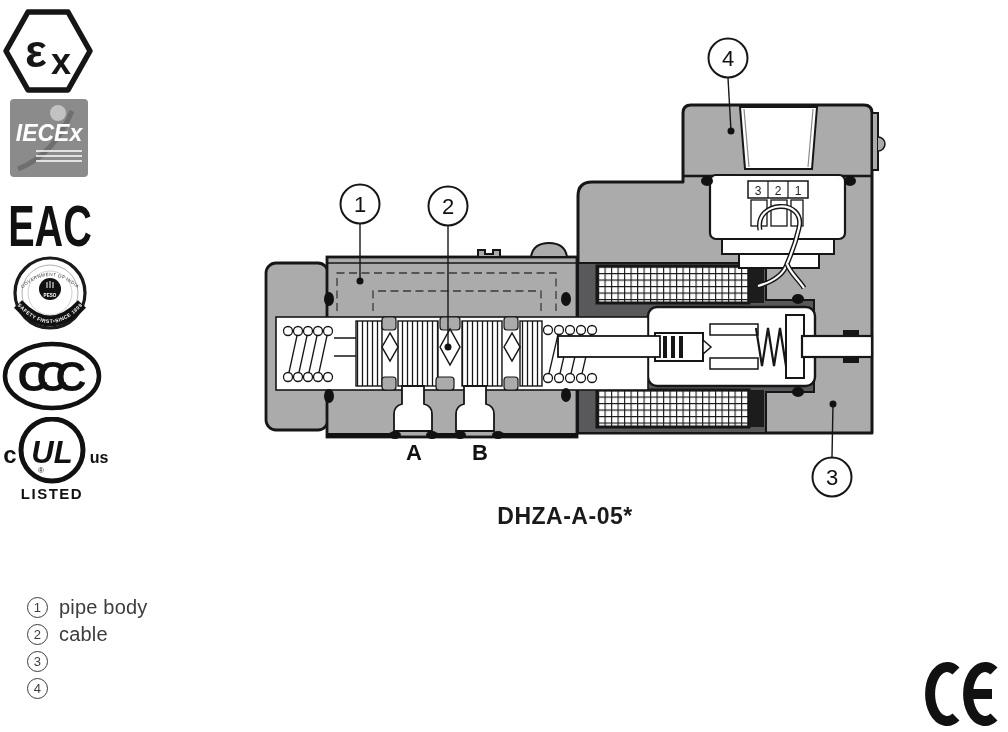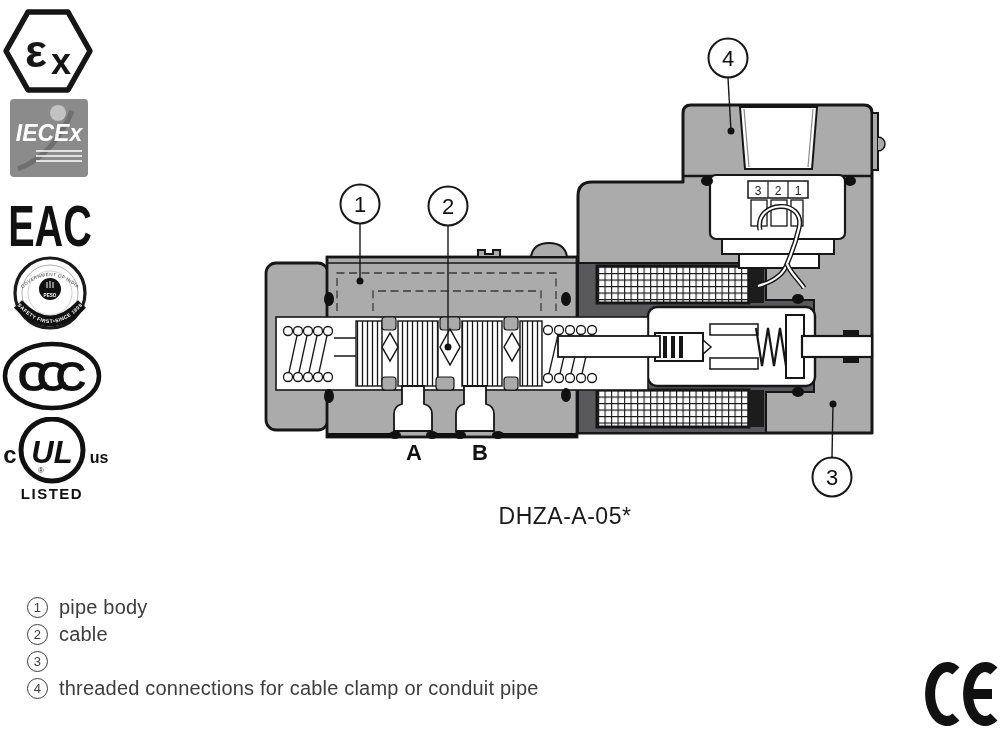--- a/index.html
+++ b/index.html
@@ -1,20 +1,20 @@
 <!DOCTYPE html>
 <html><head>
 <meta charset="utf-8">
 <style>
   html,body{margin:0;padding:0;background:#fff;}
   #root{position:relative;width:1008px;height:732px;background:#fff;overflow:hidden;
         font-family:"Liberation Sans",sans-serif;}
   .abs{position:absolute;}
   #caption{left:430px;top:503px;width:270px;text-align:center;
-           font-size:23px;font-weight:normal;color:#1a1a1a;letter-spacing:.5px;}
+           font-size:23px;font-weight:bold;color:#1a1a1a;letter-spacing:.5px;}
   #legend{left:27px;top:594px;width:700px;color:#3d3d3d;}
   .legend-row{display:flex;align-items:center;height:27px;font-size:20px;letter-spacing:.2px;}
   .legend-num{flex:0 0 auto;width:19px;height:19px;border:1.6px solid #3d3d3d;border-radius:50%;
               display:flex;align-items:center;justify-content:center;
               font-size:13px;margin-right:11px;color:#3d3d3d;}
   svg text{font-family:"Liberation Sans",sans-serif;}
 </style>
 </head>
 <body>
 
@@ -270,21 +270,20 @@
     </div>
     <div class="legend-row">
       <span class="legend-num">2</span>
       <span>cable</span>
     </div>
     <div class="legend-row">
       <span class="legend-num">3</span>
     </div>
     <div class="legend-row">
       <span class="legend-num">4</span>
-      <span>threaded connections for cable clamp or conduit pipe</span>
     </div>
   </div>
 
   <svg class="abs" style="left:920px;top:656px" width="86" height="76" viewBox="0 0 86 76">
     <path d="M36,15 A17,27 0 1 0 36,61" fill="none" stroke="#111" stroke-width="10"></path>
     <path d="M74,15 A17,27 0 1 0 74,61" fill="none" stroke="#111" stroke-width="10"></path>
     <path d="M44,38 H72" stroke="#111" stroke-width="10"></path>
   </svg>
 
 </div>

